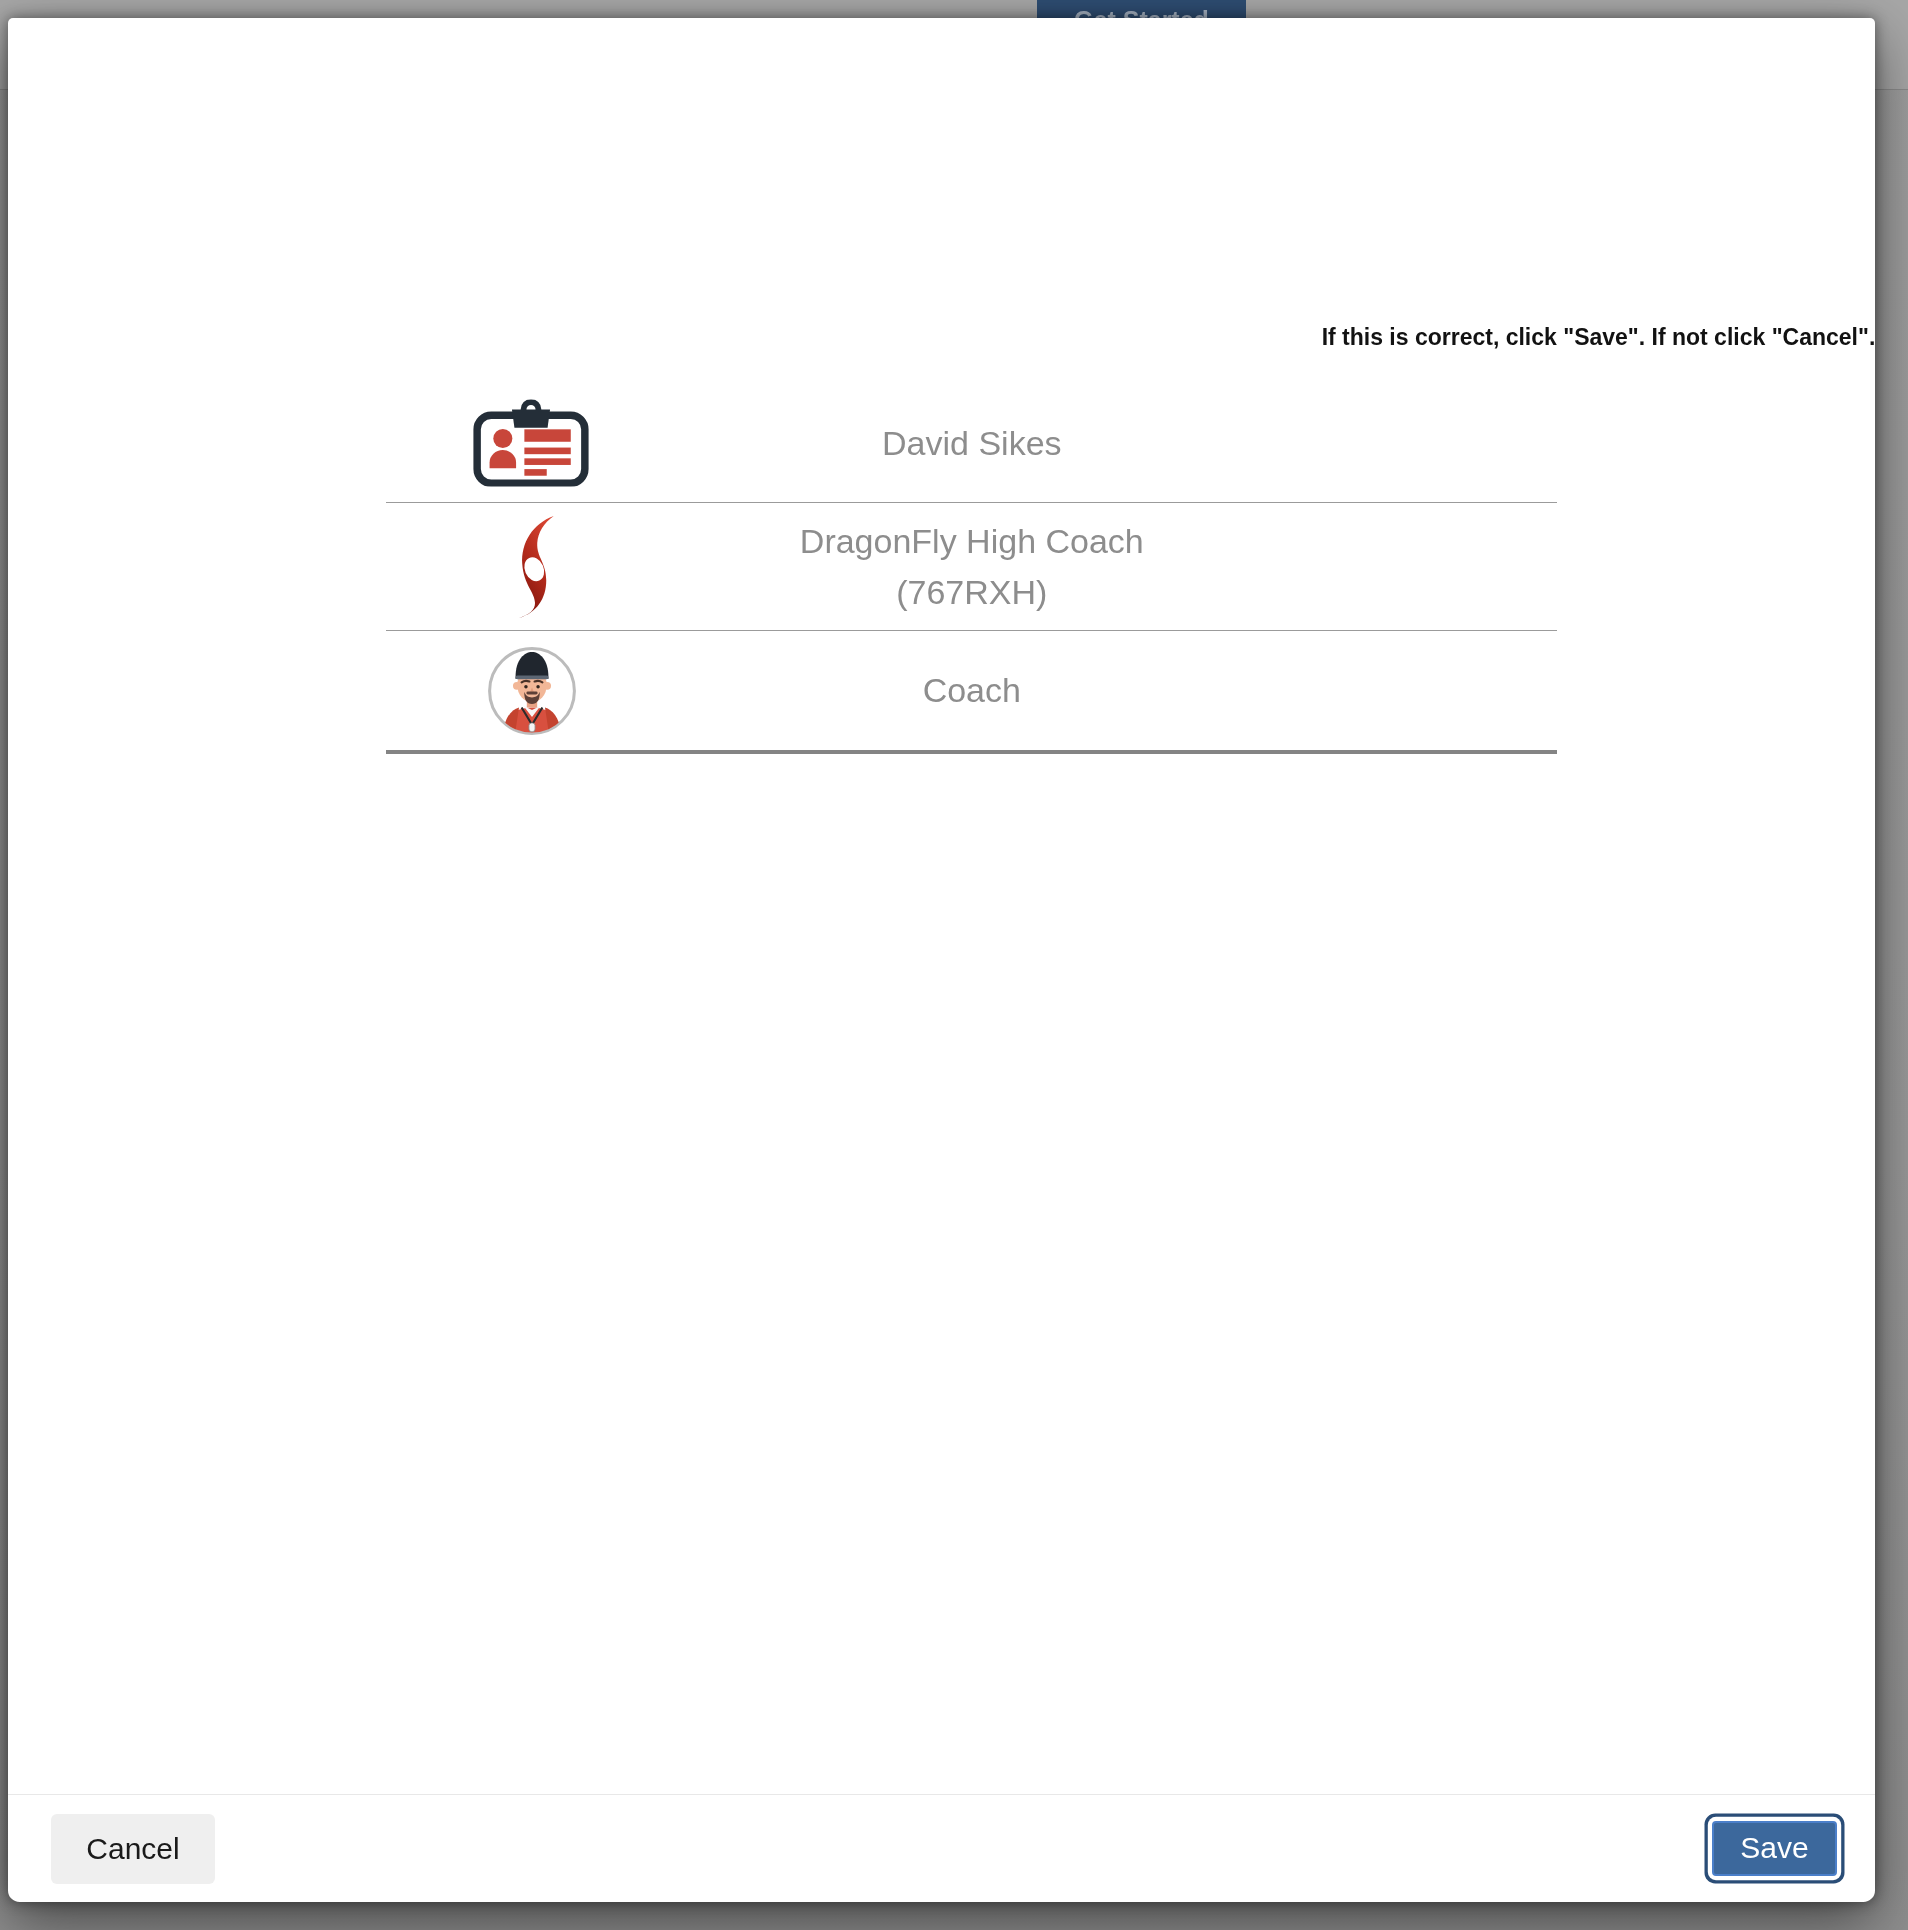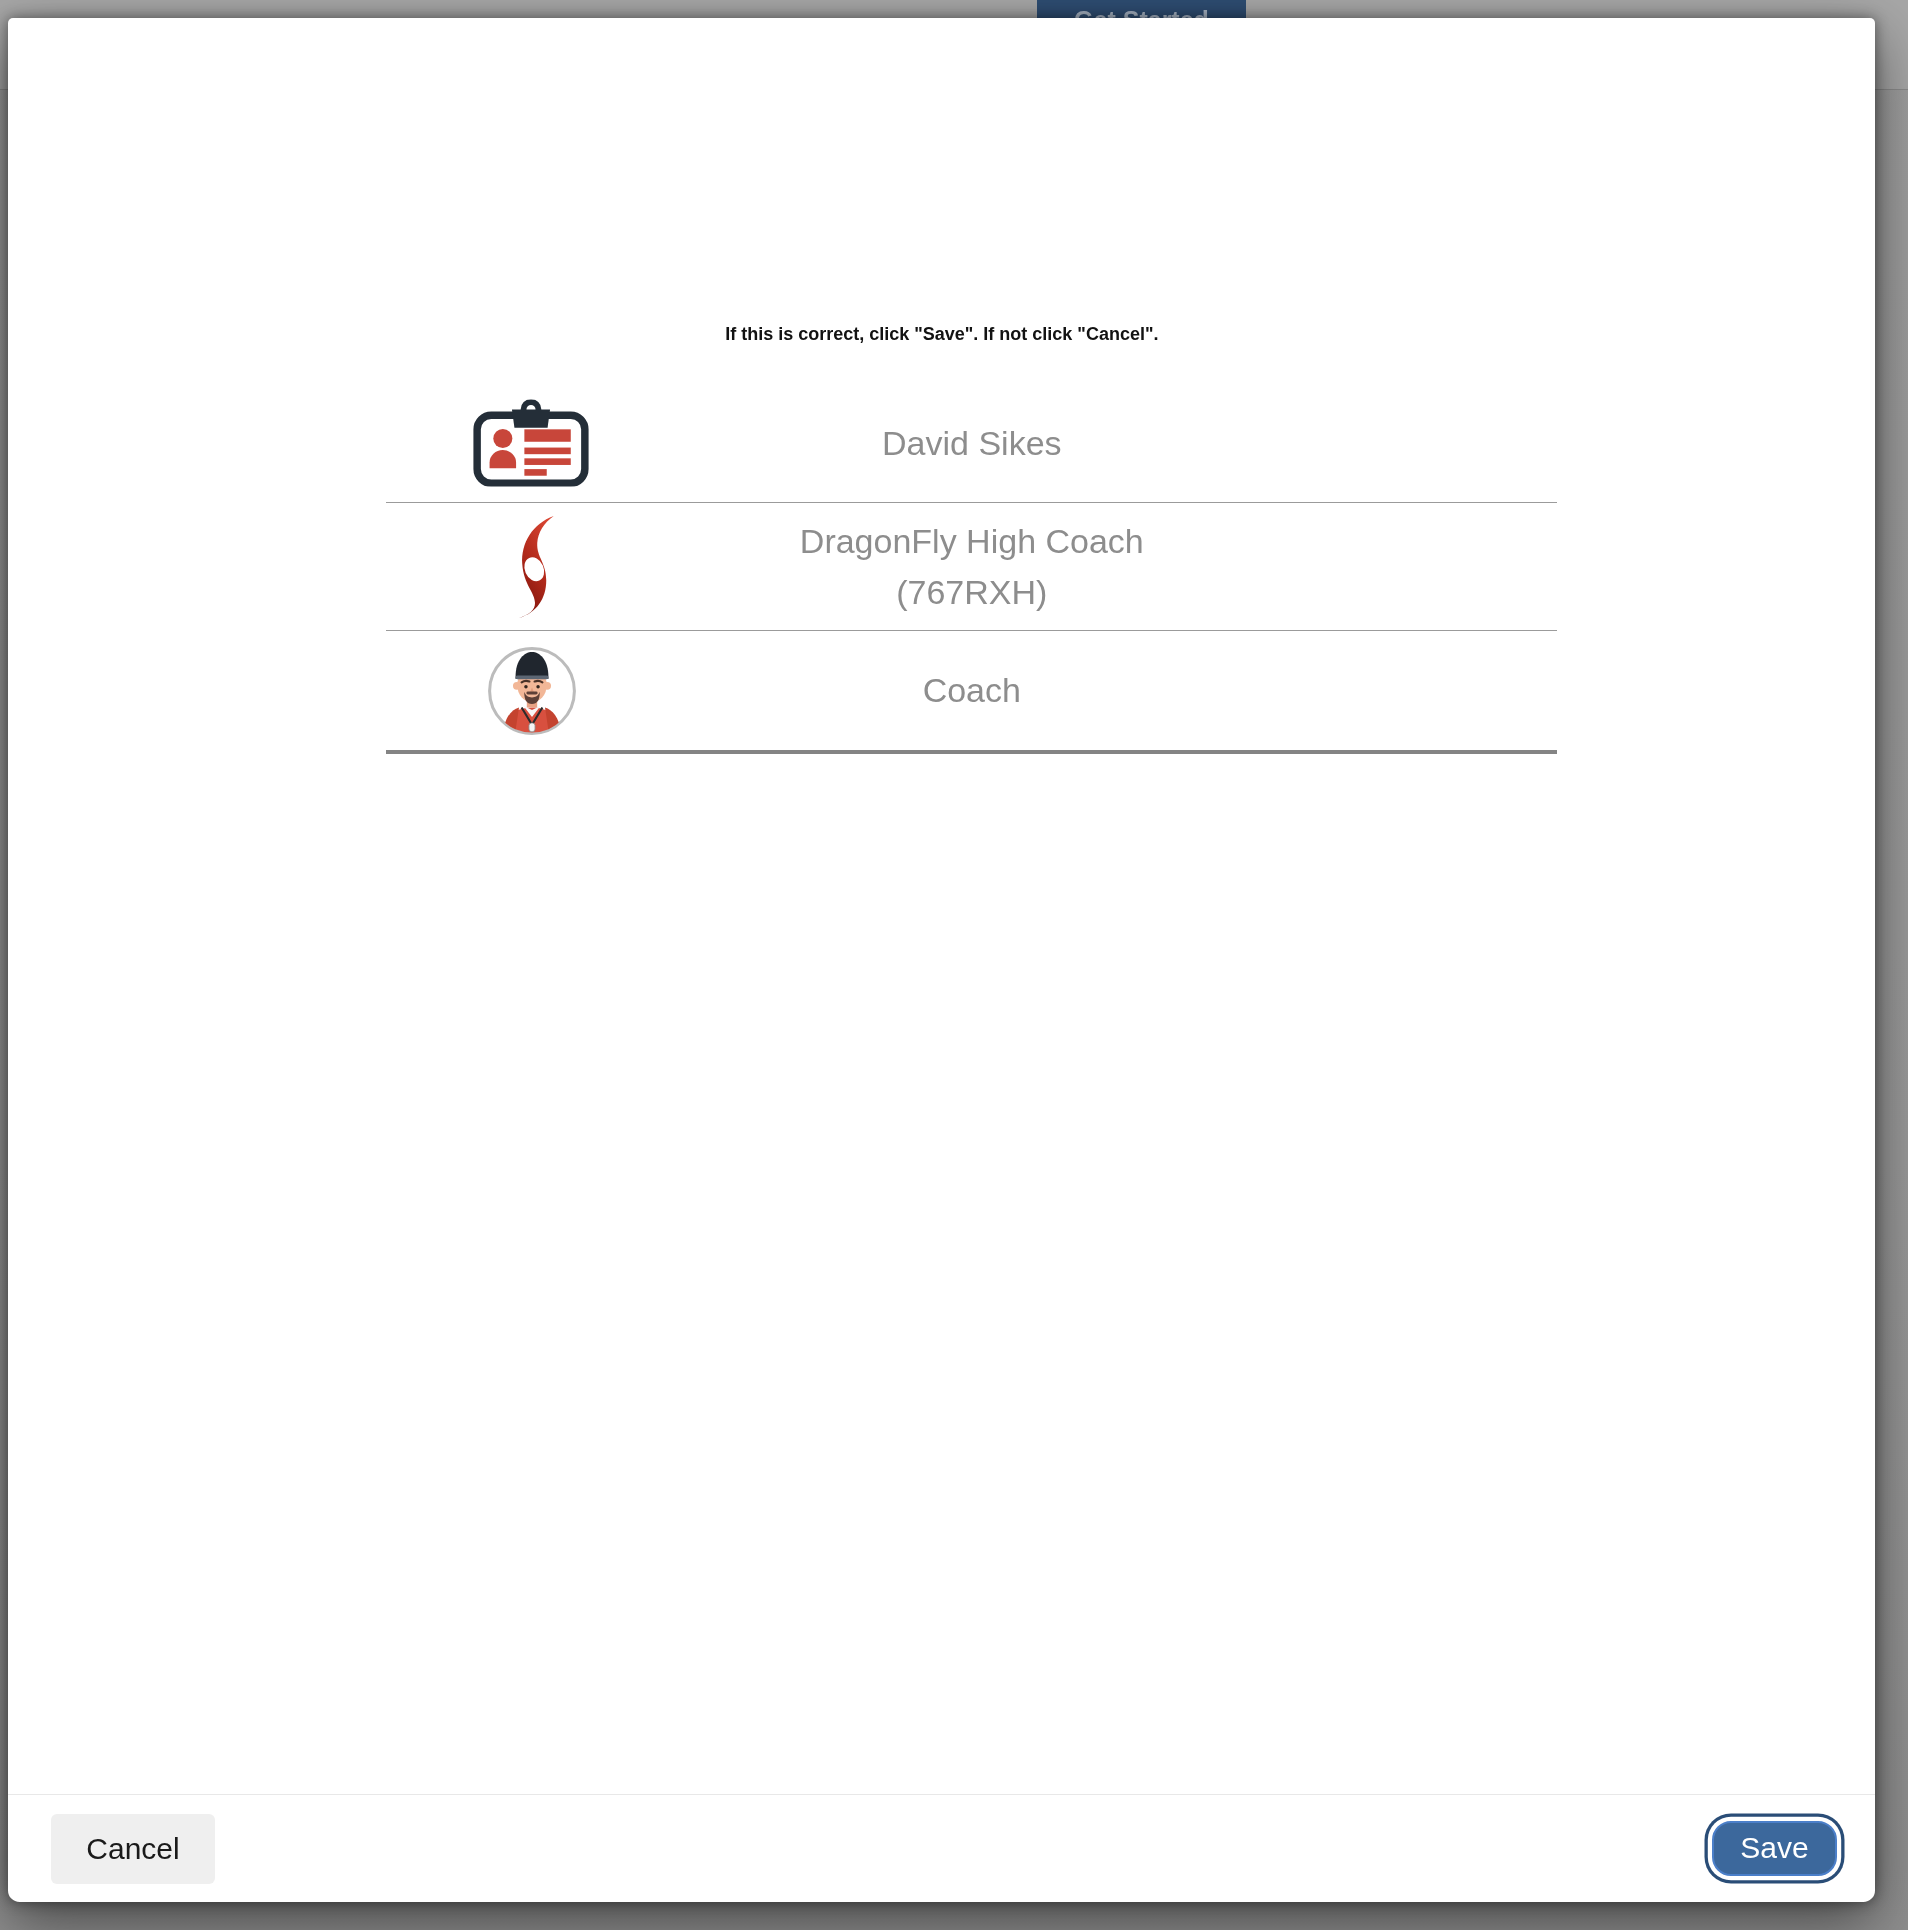--- a/index.html
+++ b/index.html
@@ -28,22 +28,22 @@
                gap:10px; font-size:27.4px; color:#8c8c8c; cursor:pointer; text-decoration:none; }
   .chev { width:15px; height:15px; border-left:5.8px solid #8c8c8c; border-bottom:5.8px solid #8c8c8c;
           transform:rotate(45deg); border-radius:1.7px; margin-top:1.7px; }
   .close-btn { position:absolute; top:38px; right:23px; width:43px; height:43px;
                background:transparent; border:none; cursor:pointer; }
 
   
   .review-heading-wrap { position:absolute; top:231px; left:0; width:100%; text-align:center; }
   .review-heading { display:inline-block; font-size:42px; font-weight:700; color:#1c1c1c;
                     letter-spacing:1.2px; border-bottom:5.8px solid #1c1c1c; padding-bottom:5.8px; }
-  .review-sub { position:absolute; top:306px; left:0; width:100%; text-align:center;
-                font-size:18px; font-weight:700; color:#121212; }
+  .review-sub { position:absolute; top:306px; left:0; width:100%; text-align:right;
+                font-size:23px; font-weight:700; color:#121212; }
 
   .rows { position:absolute; left:378px; top:366px; width:1171px; }
   .info-row { position:relative; display:flex; align-items:center; justify-content:center;
               border-bottom:1.7px solid #9b9b9b; }
   .info-row.row-name { height:119px; }
   .info-row.row-org  { height:128px; }
   .info-row.row-role { height:123px; border-bottom:4.2px solid #848484; }
   .row-icon { position:absolute; top:50%; transform:translateY(-50%); }
   .icon-idcard   { left:87px; }
   .icon-hurricane{ left:115px; }
@@ -51,21 +51,21 @@
   .row-label { font-size:34px; color:#8d8d8d; text-align:center; line-height:1.5; }
 
   
   .modal-footer { position:absolute; left:0; right:0; bottom:0; height:108px;
                   border-top:1.7px solid #e8e8e8; }
   .cancel-btn { position:absolute; left:43px; bottom:18.3px; height:70px; padding:0 35px;
                 font-size:30px; color:#1a1a1a; background:#efefef; border:none;
                 border-radius:6px; cursor:pointer; font-family:inherit; }
   .save-btn { position:absolute; right:38px; bottom:26.6px; height:55px; padding:0 26.6px;
               font-size:30px; color:#ffffff; background:#3c689c;
-              border:2.5px solid #4b7fc9; border-radius:19px; cursor:pointer; font-family:inherit;
+              border:2.5px solid #4b7fc9; border-radius:4px; cursor:pointer; font-family:inherit;
               box-shadow:0 0 0 4.2px #ffffff, 0 0 0 7.5px #2a4d77; }
 </style>
 </head>
 <body>
 
 <div class="stage">
 
   <div class="bg-header-strip"></div>
 
   <button class="get-started">

